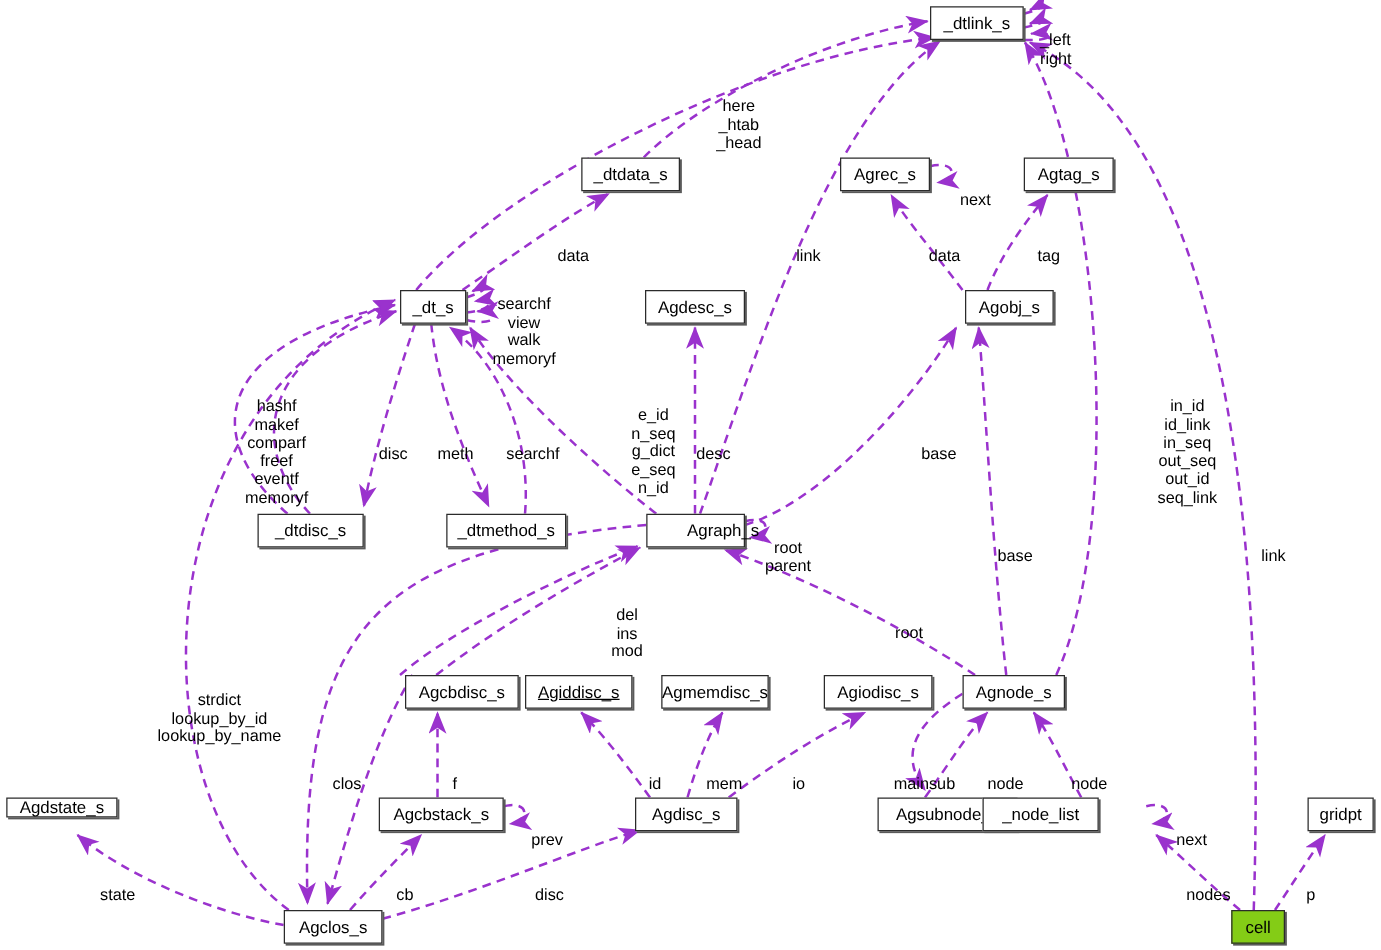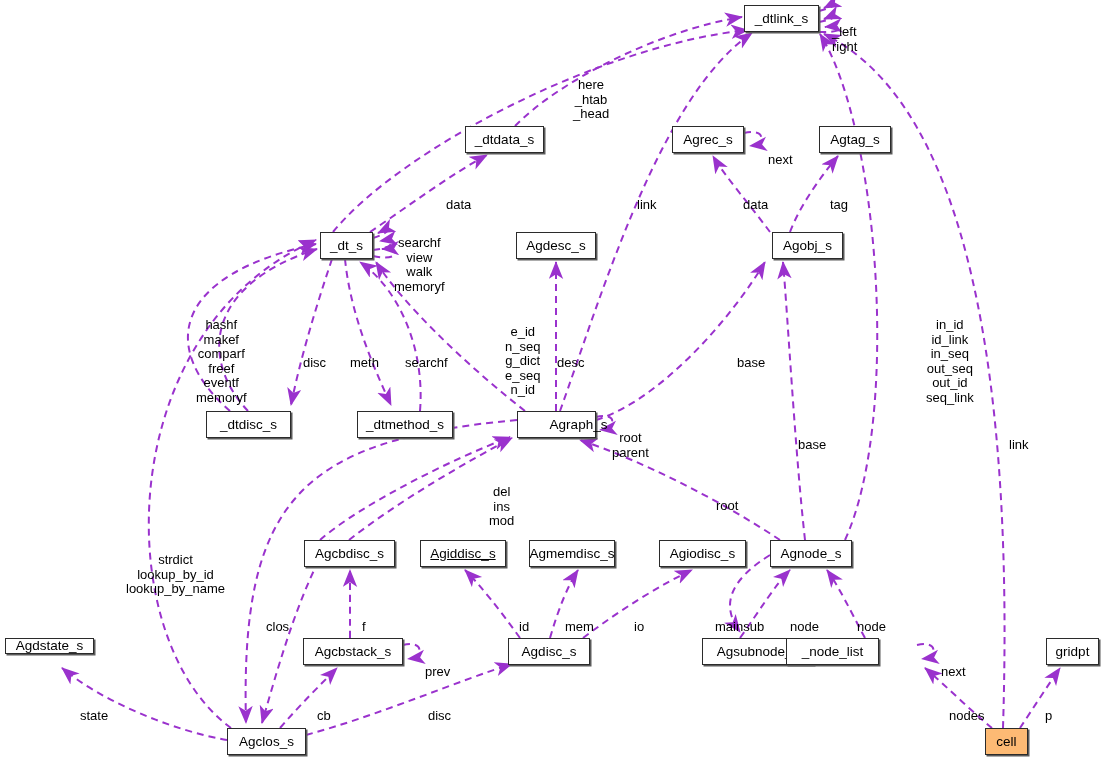--- a/index.html
+++ b/index.html
@@ -15,21 +15,21 @@
     color:#000000;
     font-size:13.5px;
     line-height:1;
     display:flex;
     align-items:center;
     justify-content:center;
     white-space:nowrap;
     box-shadow:1.5px 1.5px 0 0 #5a5a5a;
     z-index:3;
   }
-  .node.current{background:#fdba74;}
+  .node.current{background:#84cc16;}
   .edge-label{
     position:absolute;
     font-size:13px;
     color:#000000;
     line-height:14.6px;
     white-space:pre;
     z-index:2;
     text-align:center;
     margin-top:22px;
   }
@@ -136,21 +136,21 @@
   <div class="node" style="left: 744px; top: 5px; width: 75px; height: 27px;">_dtlink_s</div>
   <div class="node" style="left: 465px; top: 126px; width: 79px; height: 27px;">_dtdata_s</div>
   <div class="node" style="left: 672px; top: 126px; width: 72px; height: 27px;">Agrec_s</div>
   <div class="node" style="left: 819px; top: 126px; width: 72px; height: 27px;">Agtag_s</div>
   <div class="node" style="left: 320px; top: 232px; width: 53px; height: 27px;">_dt_s</div>
   <div class="node" style="left: 516px; top: 232px; width: 80px; height: 27px;">Agdesc_s</div>
   <div class="node" style="left: 744px; top: 232px; width: 71px; height: 27px; margin-left: 28px;">Agobj_s</div>
   <div class="node" style="left: 206px; top: 411px; width: 85px; height: 27px;">_dtdisc_s</div>
   <div class="node" style="left: 357px; top: 411px; width: 96px; height: 27px;">_dtmethod_s</div>
   <div class="node" style="left: 517px; top: 411px; width: 79px; height: 27px; padding-left: 44px;">Agraph_s</div>
-  <div class="node" style="left: 304px; top: 540px; width: 91px; height: 27px;">Agcbdisc_s</div>
+  <div class="node" style="left: 324px; top: 540px; width: 91px; height: 27px;">Agcbdisc_s</div>
   <div class="node" style="left: 420px; top: 540px; width: 86px; height: 27px; text-decoration: underline;">Agiddisc_s</div>
   <div class="node" style="left: 529px; top: 540px; width: 86px; height: 27px;">Agmemdisc_s</div>
   <div class="node" style="left: 659px; top: 540px; width: 87px; height: 27px;">Agiodisc_s</div>
   <div class="node" style="left: 770px; top: 540px; width: 82px; height: 27px;">Agnode_s</div>
   <div class="node" style="left: 5px; top: 638px; width: 89px; height: 16px;">Agdstate_s</div>
   <div class="node" style="left: 303px; top: 638px; width: 100px; height: 27px;">Agcbstack_s</div>
   <div class="node" style="left: 508px; top: 638px; width: 82px; height: 27px;">Agdisc_s</div>
   <div class="node" style="left: 702px; top: 638px; width: 112px; height: 27px;">Agsubnode_s</div>
   <div class="node" style="left: 786px; top: 638px; width: 93px; height: 27px;">_node_list</div>
   <div class="node" style="left: 1046px; top: 638px; width: 53px; height: 27px;">gridpt</div>

